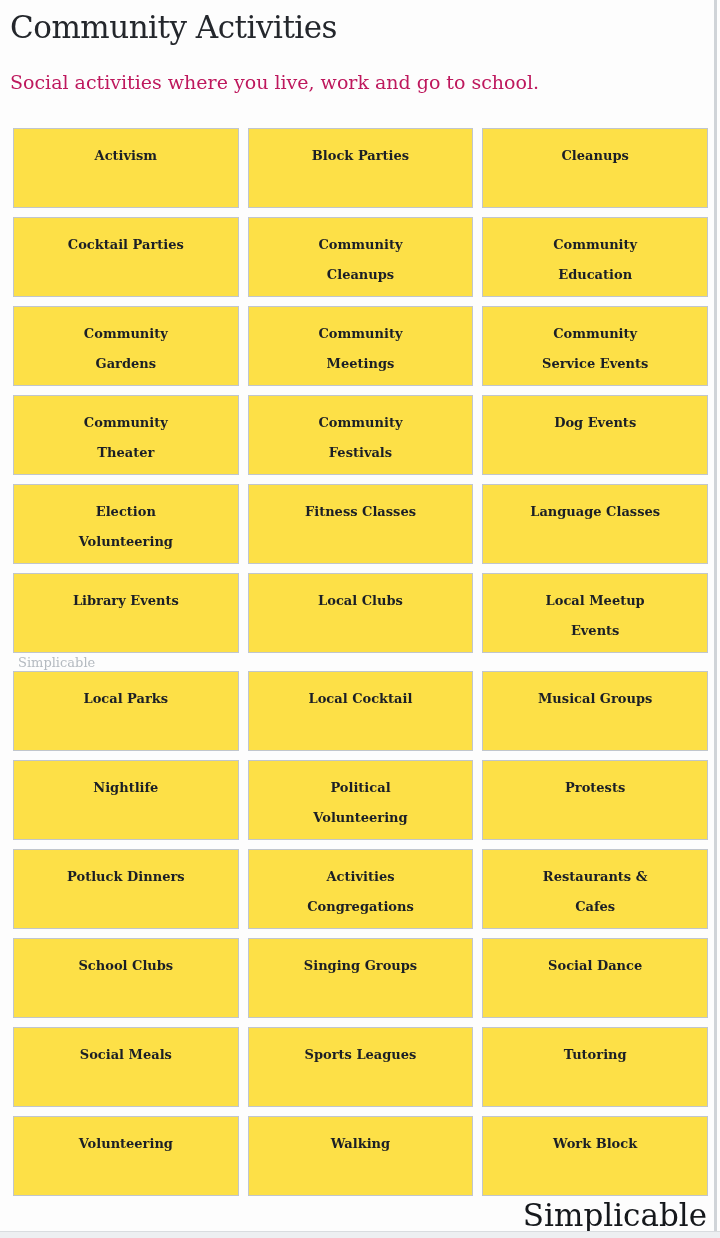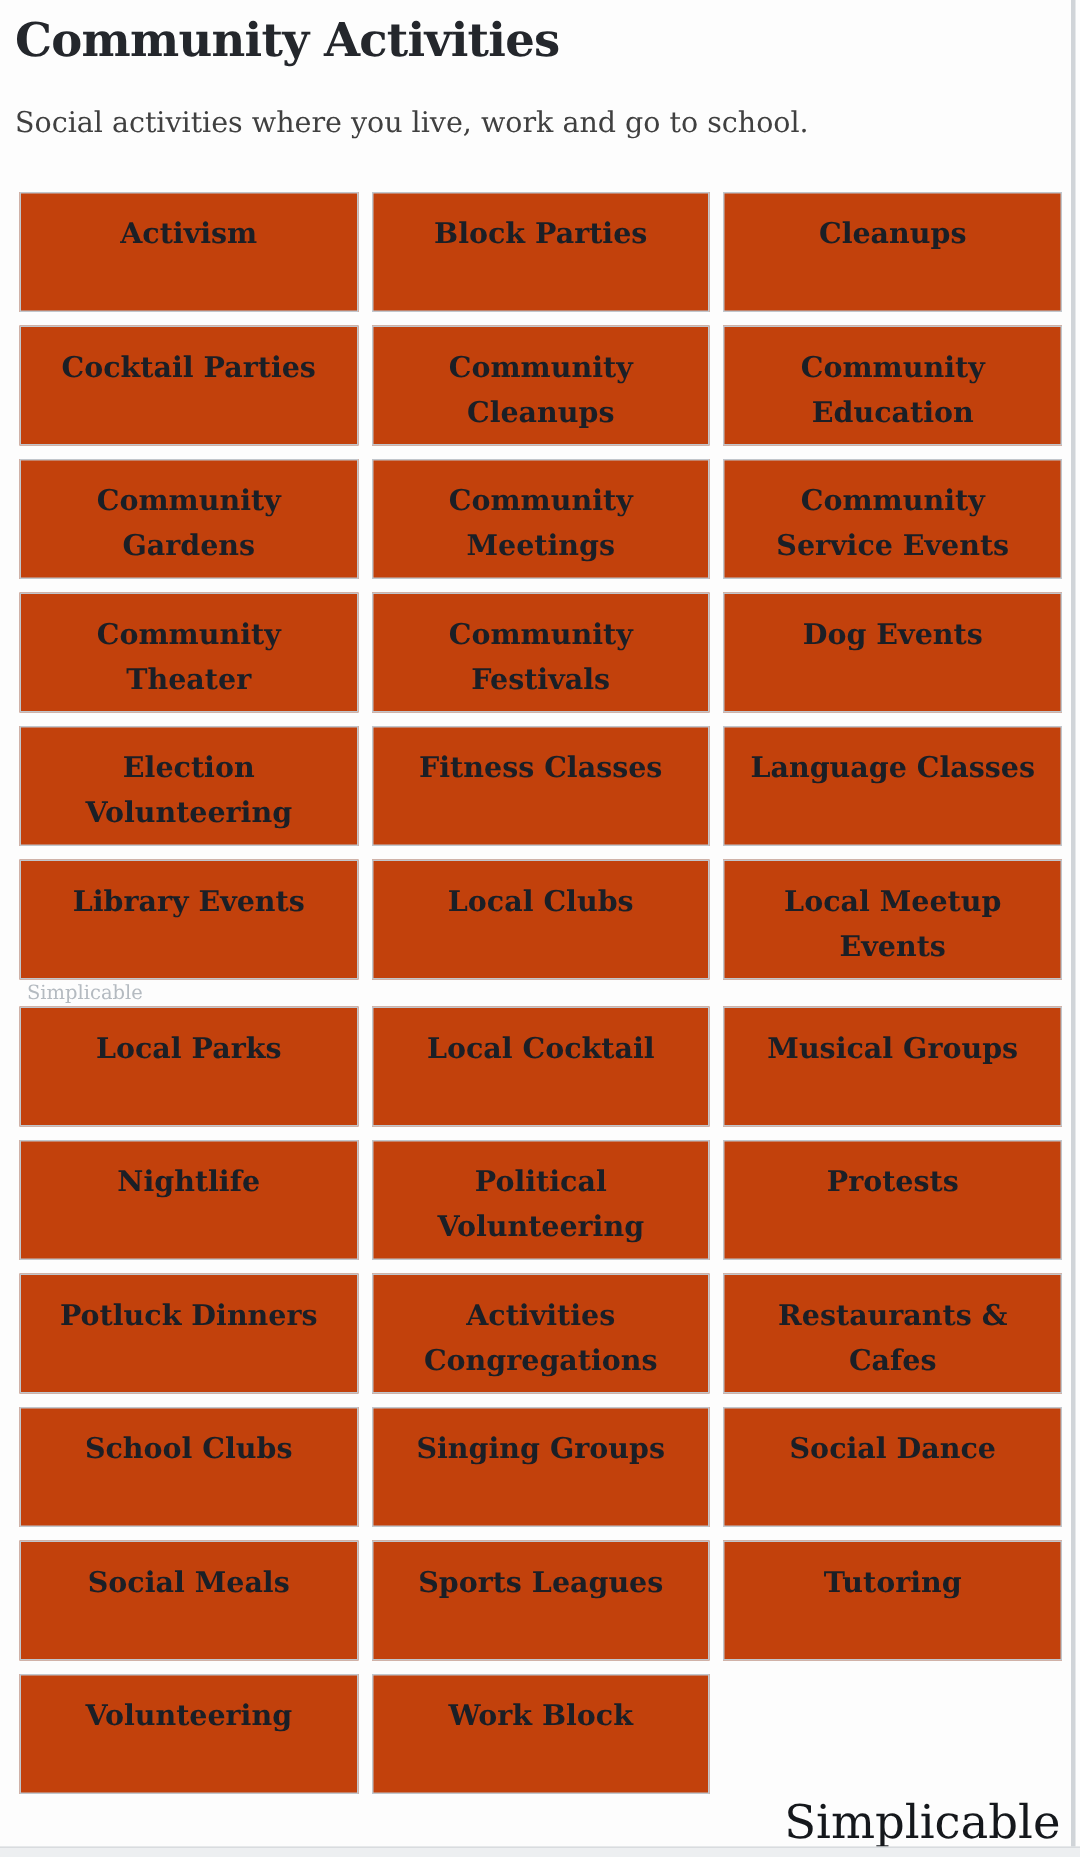--- a/index.html
+++ b/index.html
@@ -8,44 +8,44 @@
     background:#fdfdfd;
     font-family:"DejaVu Serif","Liberation Serif",serif;
     position:relative;
     overflow:hidden;
   }
   .header { padding:8px 10px 0 10px; }
   .page-title {
     margin:0;
     font-size:31px;
     line-height:38px;
-    font-weight:700;
+    font-weight:400;
     color:#24272c;
     letter-spacing:-0.5px;
   }
   .subtitle {
     margin:24px 0 0 0;
     font-size:19px;
     line-height:25px;
-    color:#404040;
+    color:#be185d;
   }
   .content { margin:33px 12px 0 13px; }
   .grid {
     display:grid;
     grid-template-columns:repeat(3,1fr);
     gap:9px;
   }
   .cell {
     height:80px;
     box-sizing:border-box;
-    background:#c2410c;
+    background:#fde047;
     border:1.5px solid #c1c6cc;
     text-align:center;
     padding:12px 6px 0 6px;
-    font-size:19px;
+    font-size:13px;
     line-height:30px;
     font-weight:700;
     color:#1b1f26;
     white-space:pre-line;
     cursor:pointer;
   }
   .watermark-row {
     height:18px;
     display:flex;
     align-items:center;
@@ -133,20 +133,21 @@
 Congregations</div>
       <div class="cell">Restaurants &amp;
 Cafes</div>
       <div class="cell">School Clubs</div>
       <div class="cell">Singing Groups</div>
       <div class="cell">Social Dance</div>
       <div class="cell">Social Meals</div>
       <div class="cell">Sports Leagues</div>
       <div class="cell">Tutoring</div>
       <div class="cell">Volunteering</div>
+      <div class="cell">Walking</div>
       <div class="cell">Work Block</div>
     </div>
 </div>
 
 <div class="brand-row">
   <span class="brand">Simplicable</span>
 </div>
 
 <div class="right-line"></div>
 <div class="bottom-band"></div>

